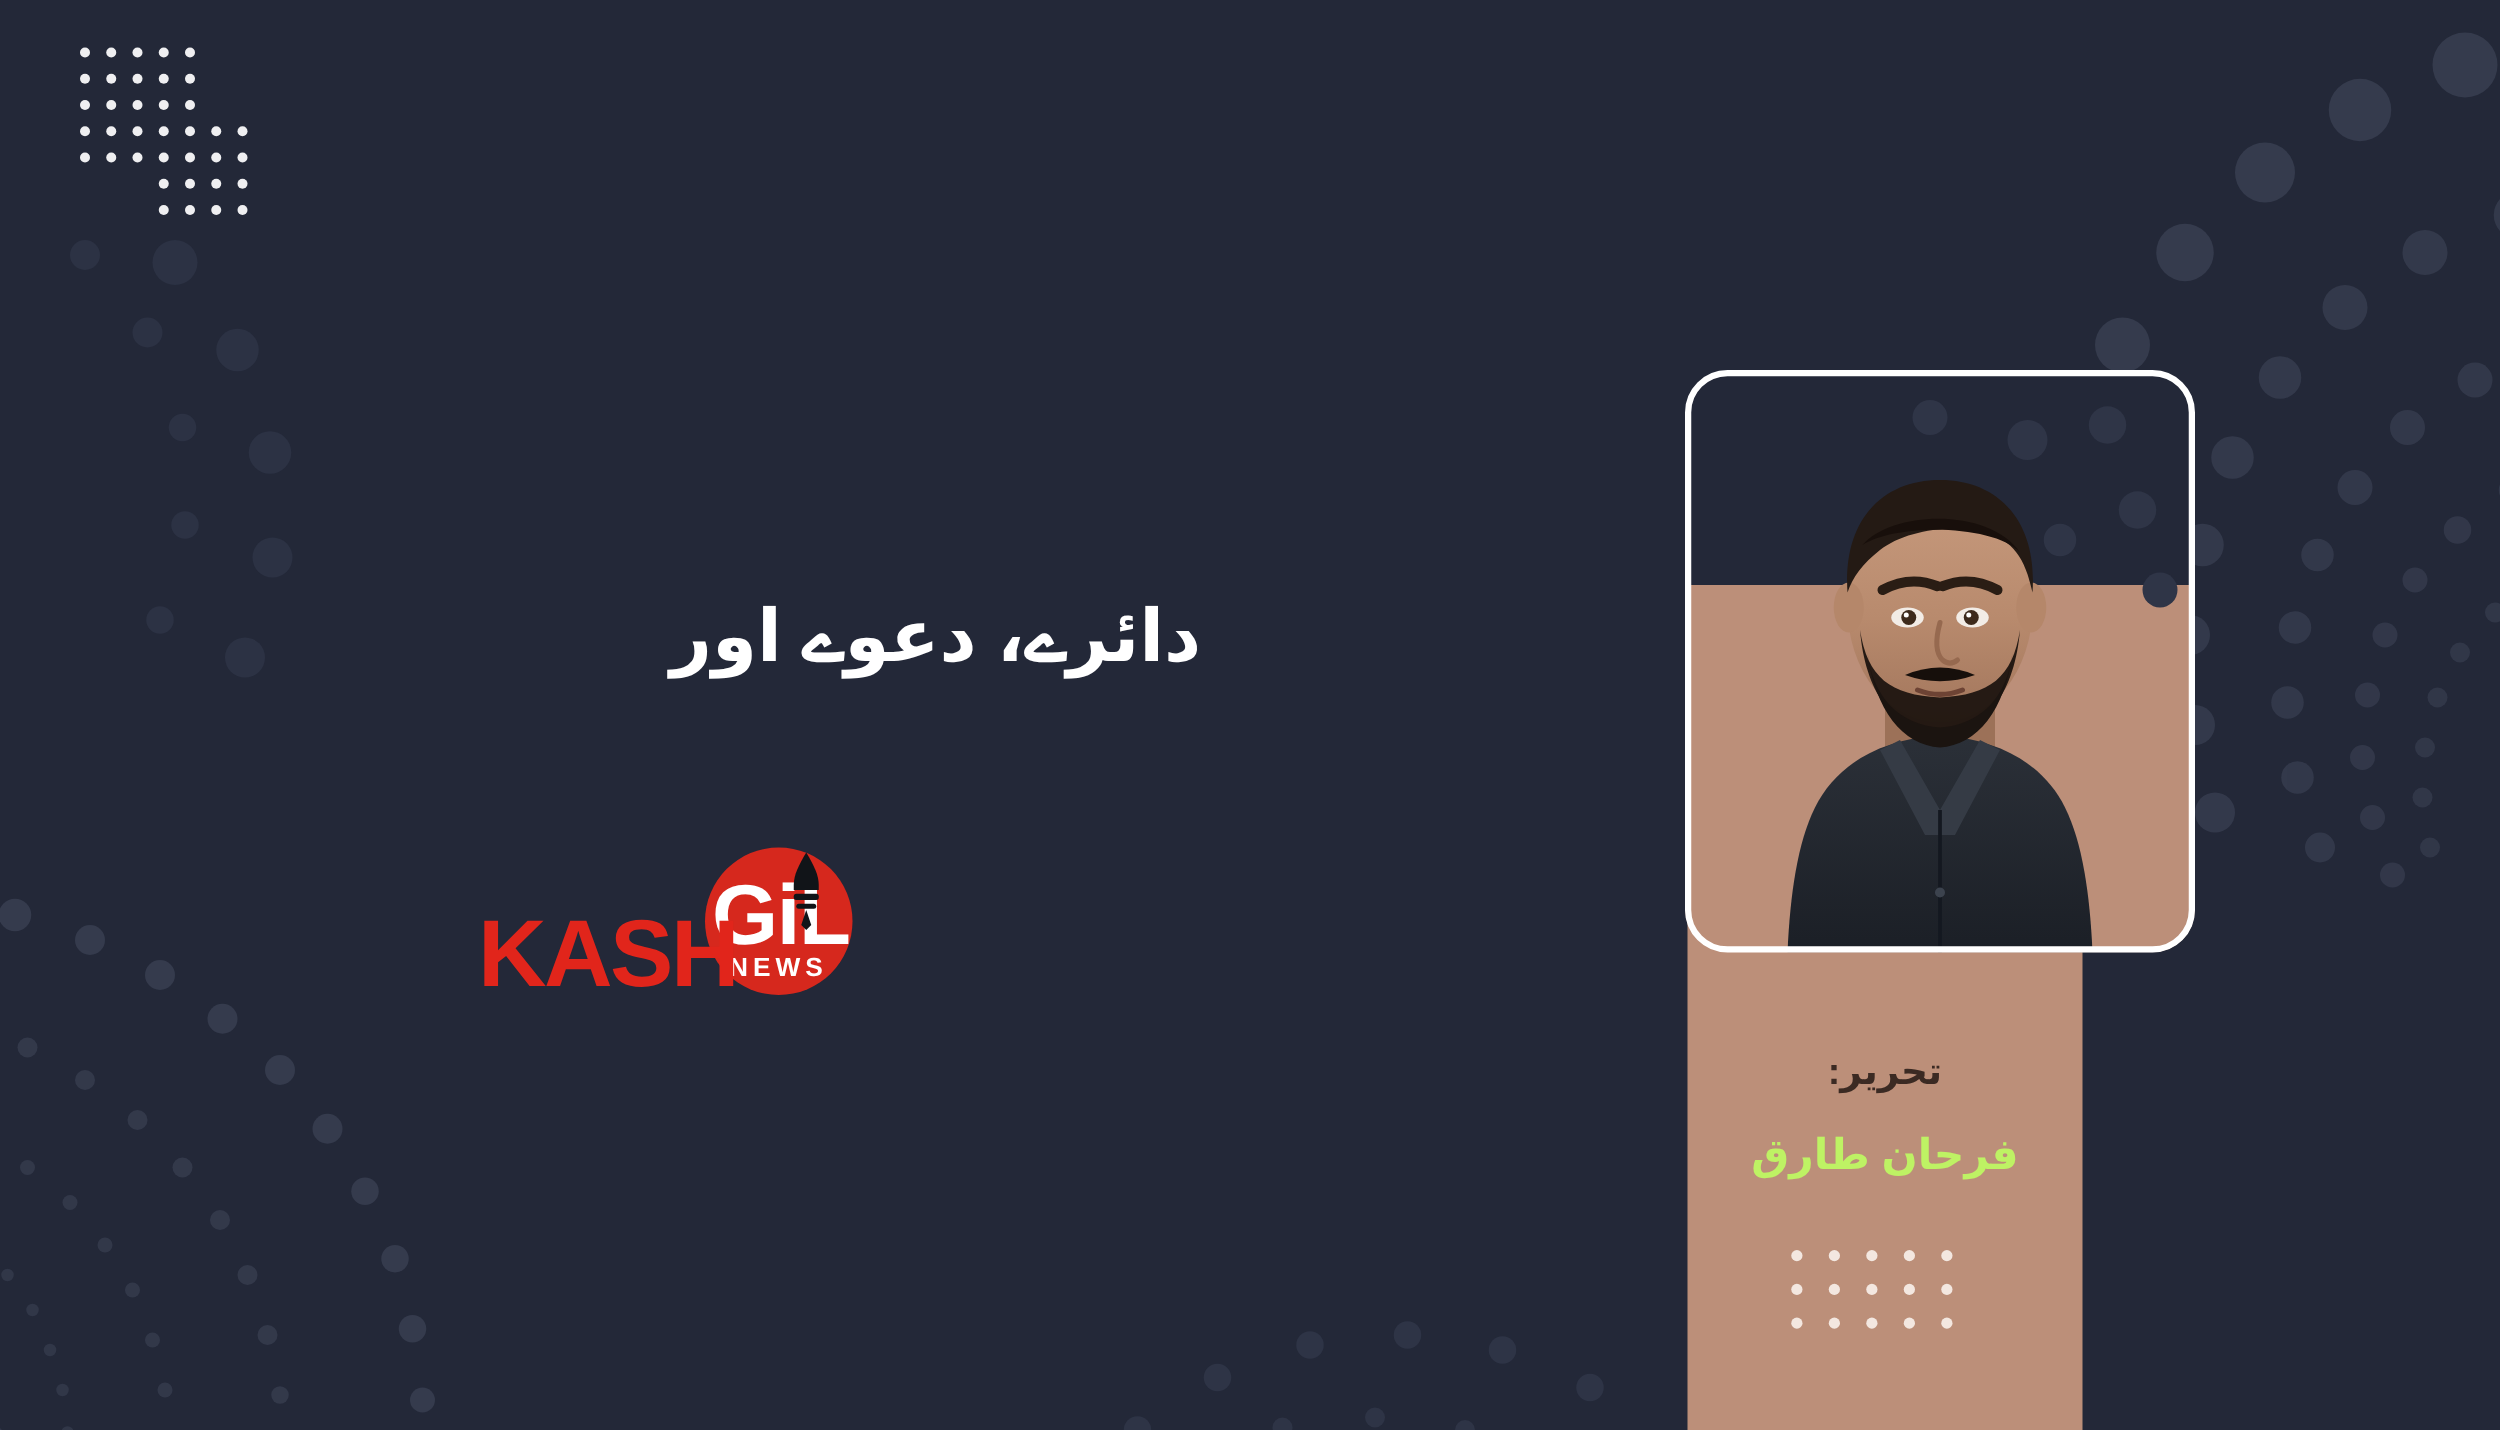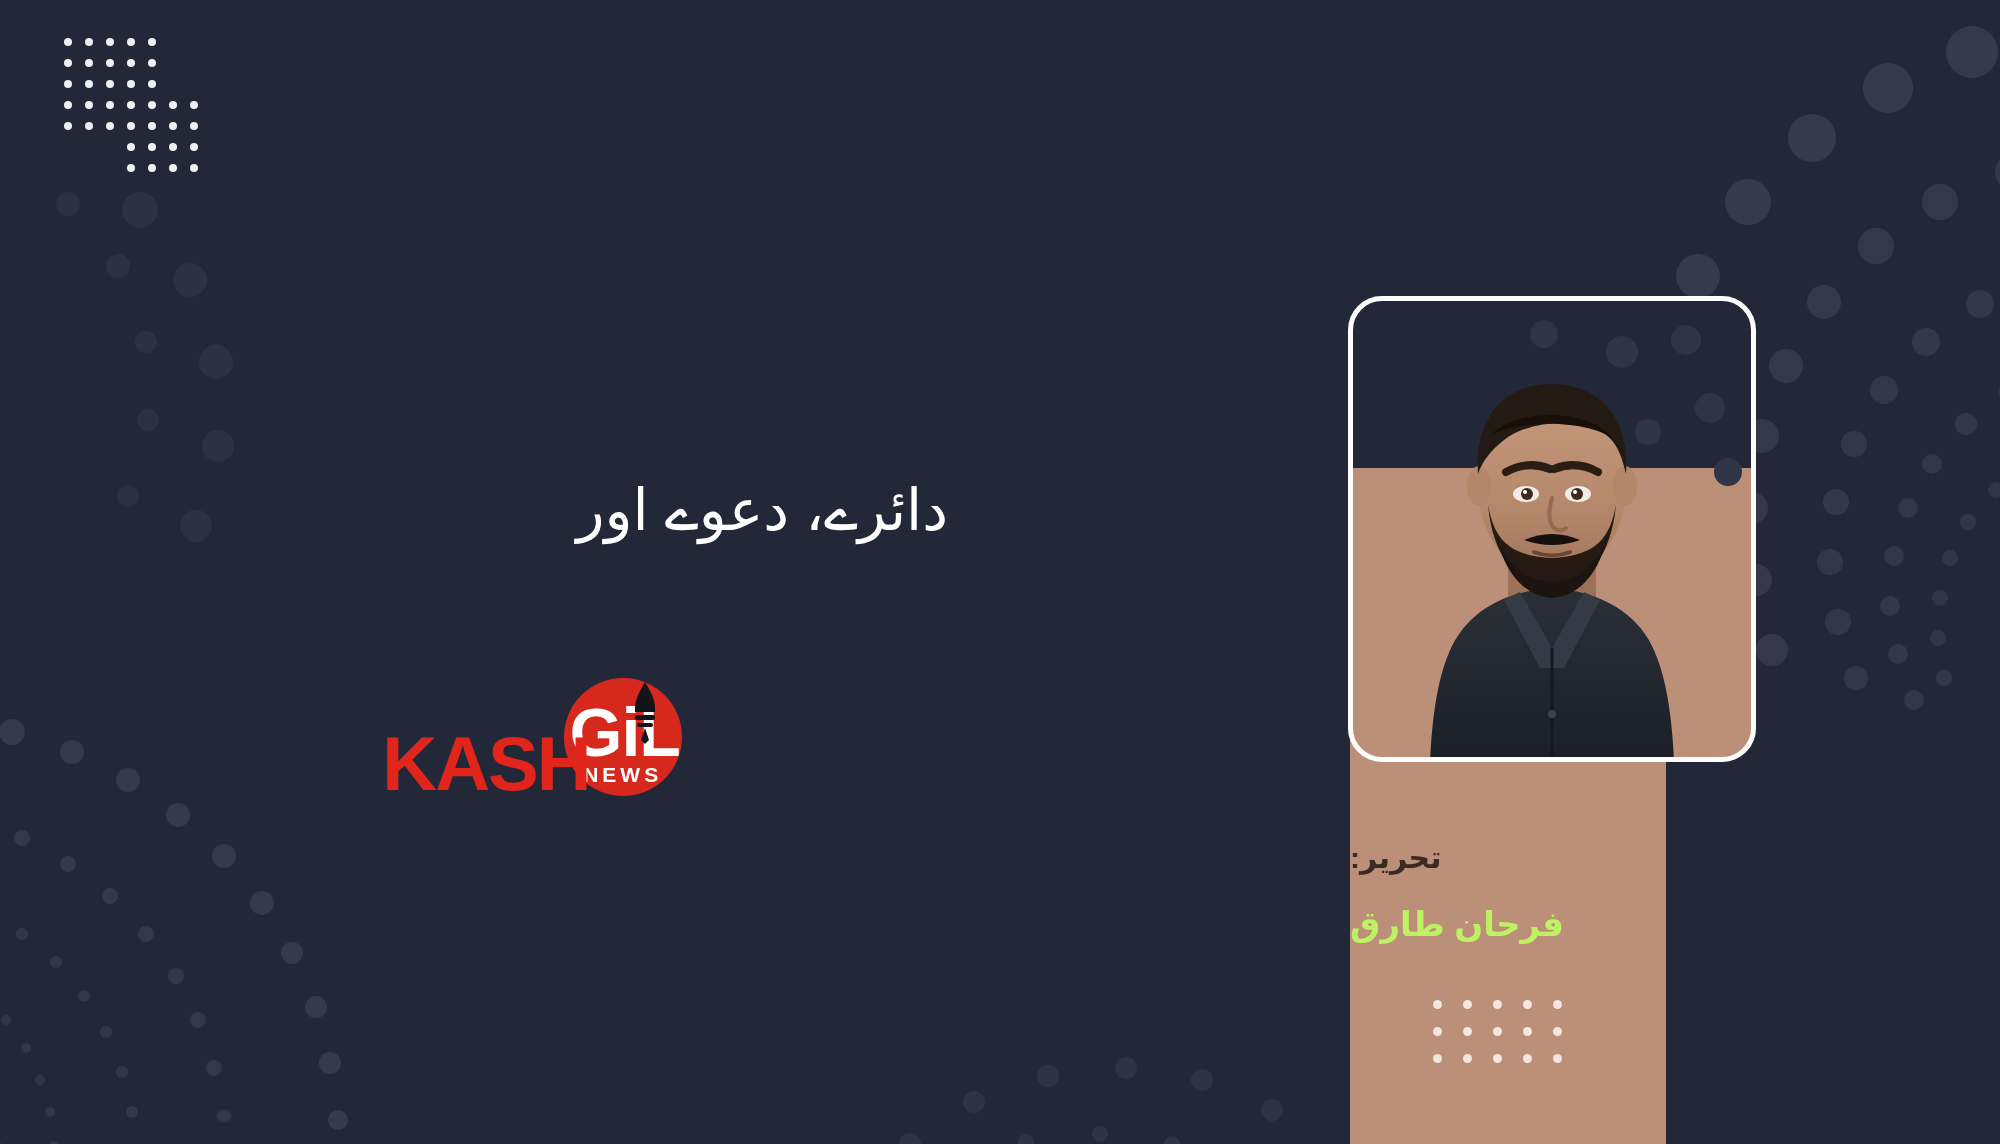--- a/index.html
+++ b/index.html
@@ -28,25 +28,25 @@
     width:140px;height:140px;
   }
   .stair-dots i{
     position:absolute;width:8px;height:8px;border-radius:50%;
     background:#ffffff;opacity:.93;
   }
 
   
   .headline{
     position:absolute;
-    left:48px;top:355px;width:900px;
+    left:61px;top:355px;width:900px;
     text-align:right;
     direction:rtl;
     color:#ffffff;
-    font-weight:400;
+    font-weight:700;
     font-size:58px;
     line-height:1.33;
     letter-spacing:0px;
     white-space:pre-line;
   }
   .headline .ln{display:block;}
 
   
   .logo-wrap{
     position:absolute;
@@ -118,21 +118,21 @@
     width:150px;height:70px;
   }
   .author-dots i{
     position:absolute;width:9px;height:9px;border-radius:50%;
     background:#f6ece6;opacity:.95;
   }
 
   .byline{
     position:absolute;
     left:1350px;top:840px;width:316px;
-    text-align:left;direction:rtl;
+    text-align:center;direction:rtl;
   }
   .byline-label{
     color:#3b2a23;font-size:30px;font-weight:600;
     line-height:1.2;
   }
   .byline-name{
     color:#bef264;font-size:34px;font-weight:700;
     margin-top:28px;line-height:1.2;
   }
 

